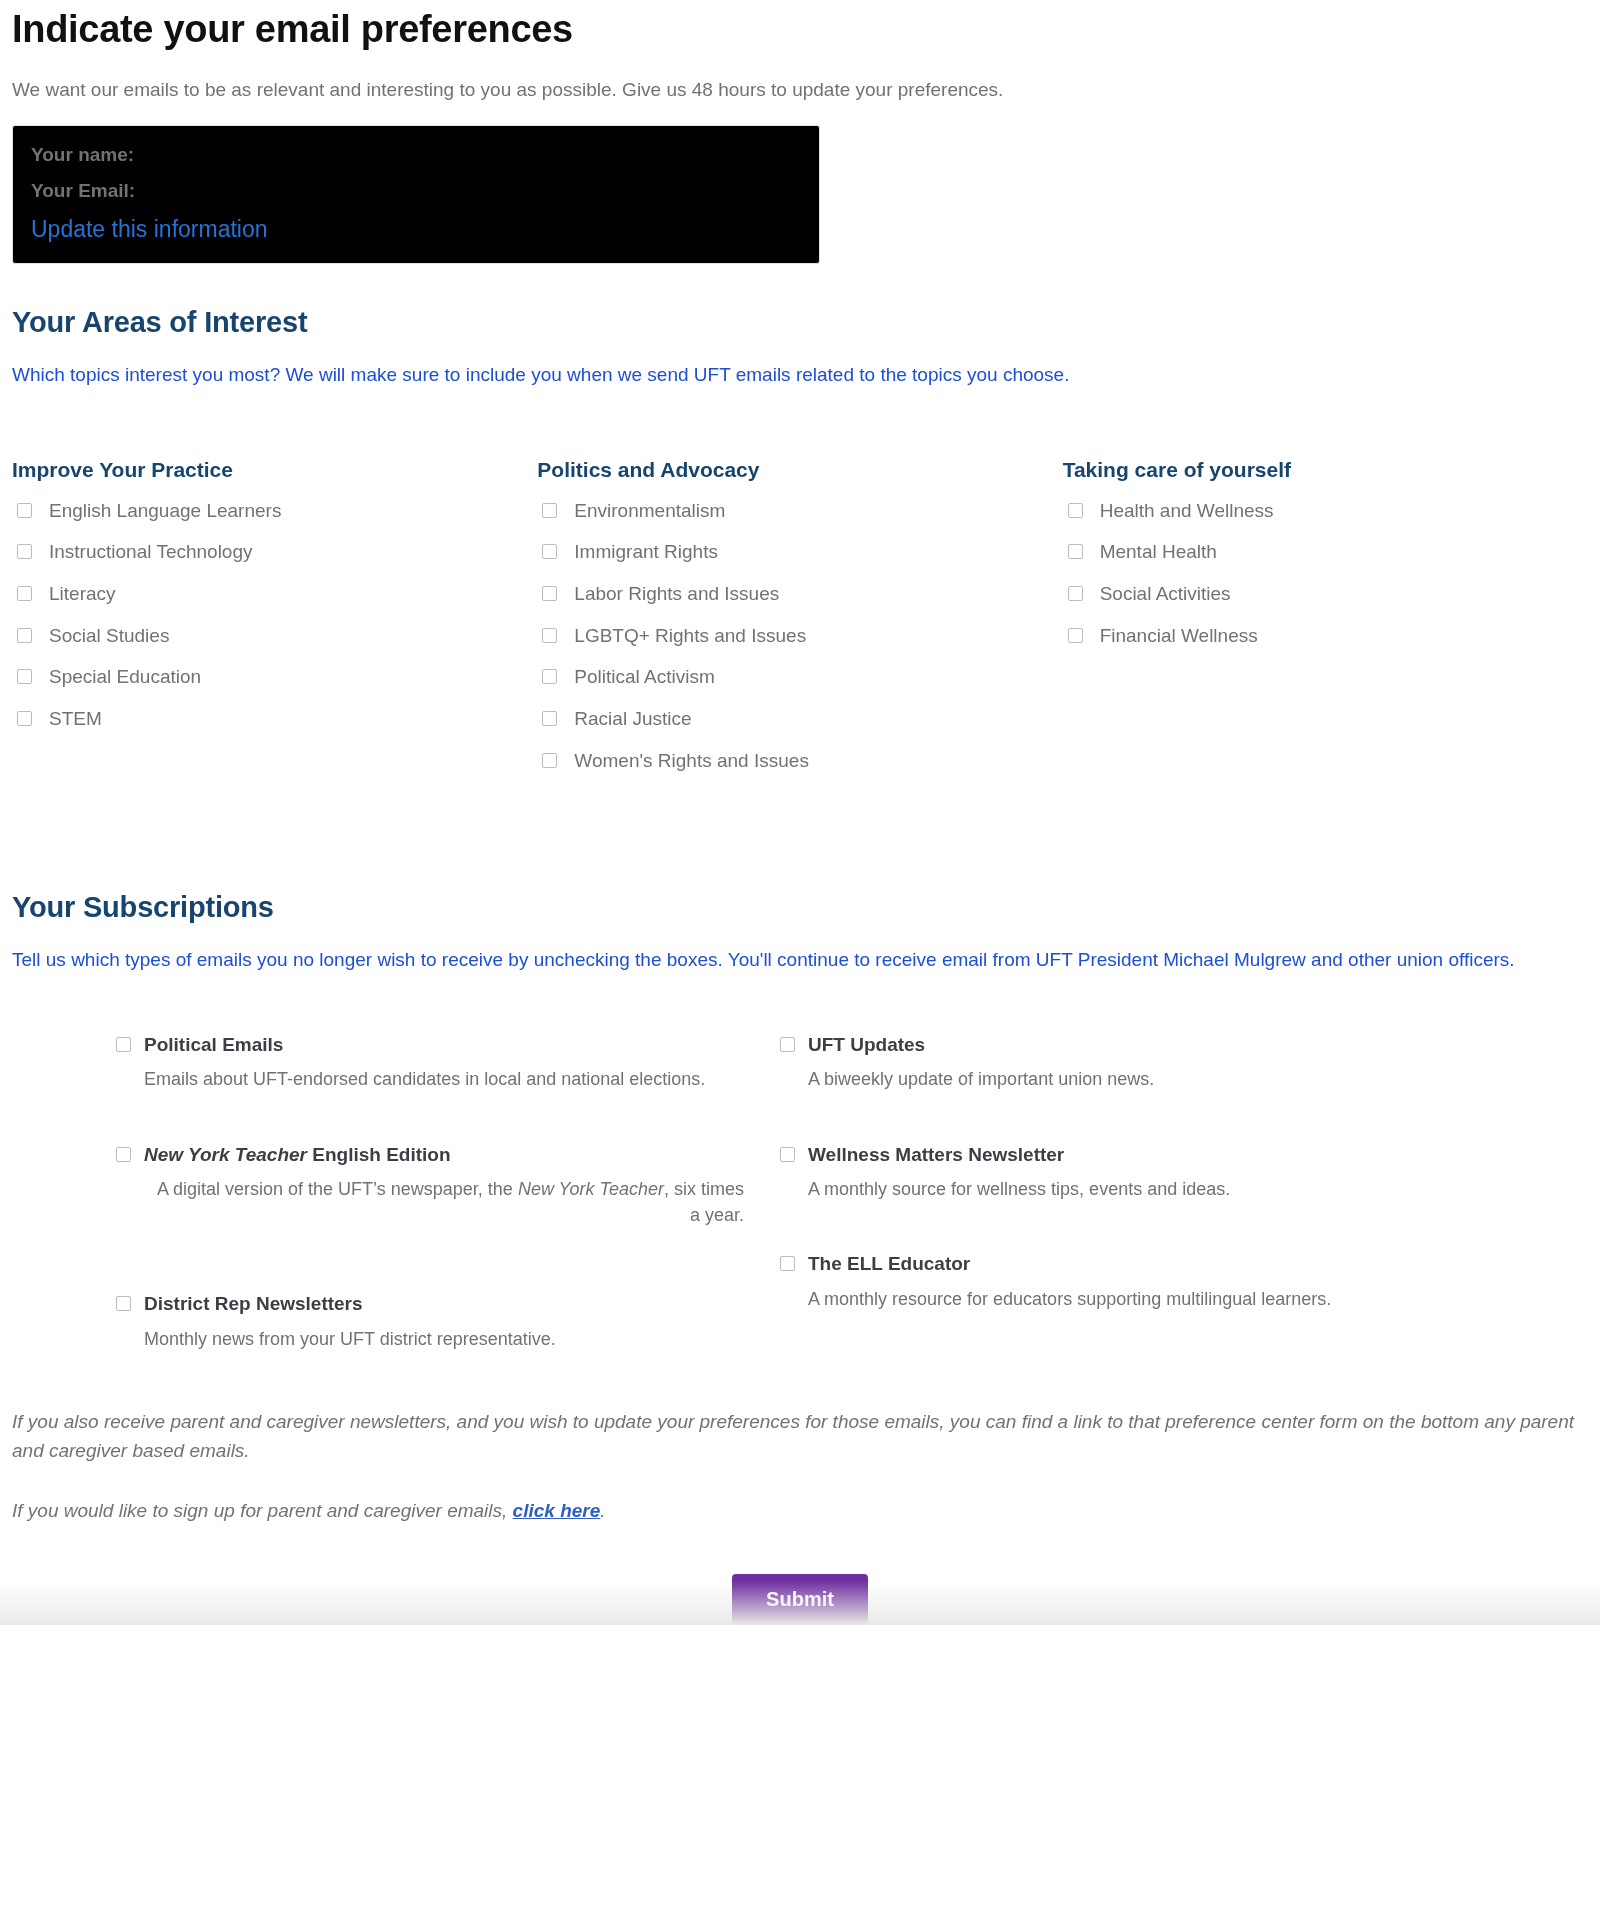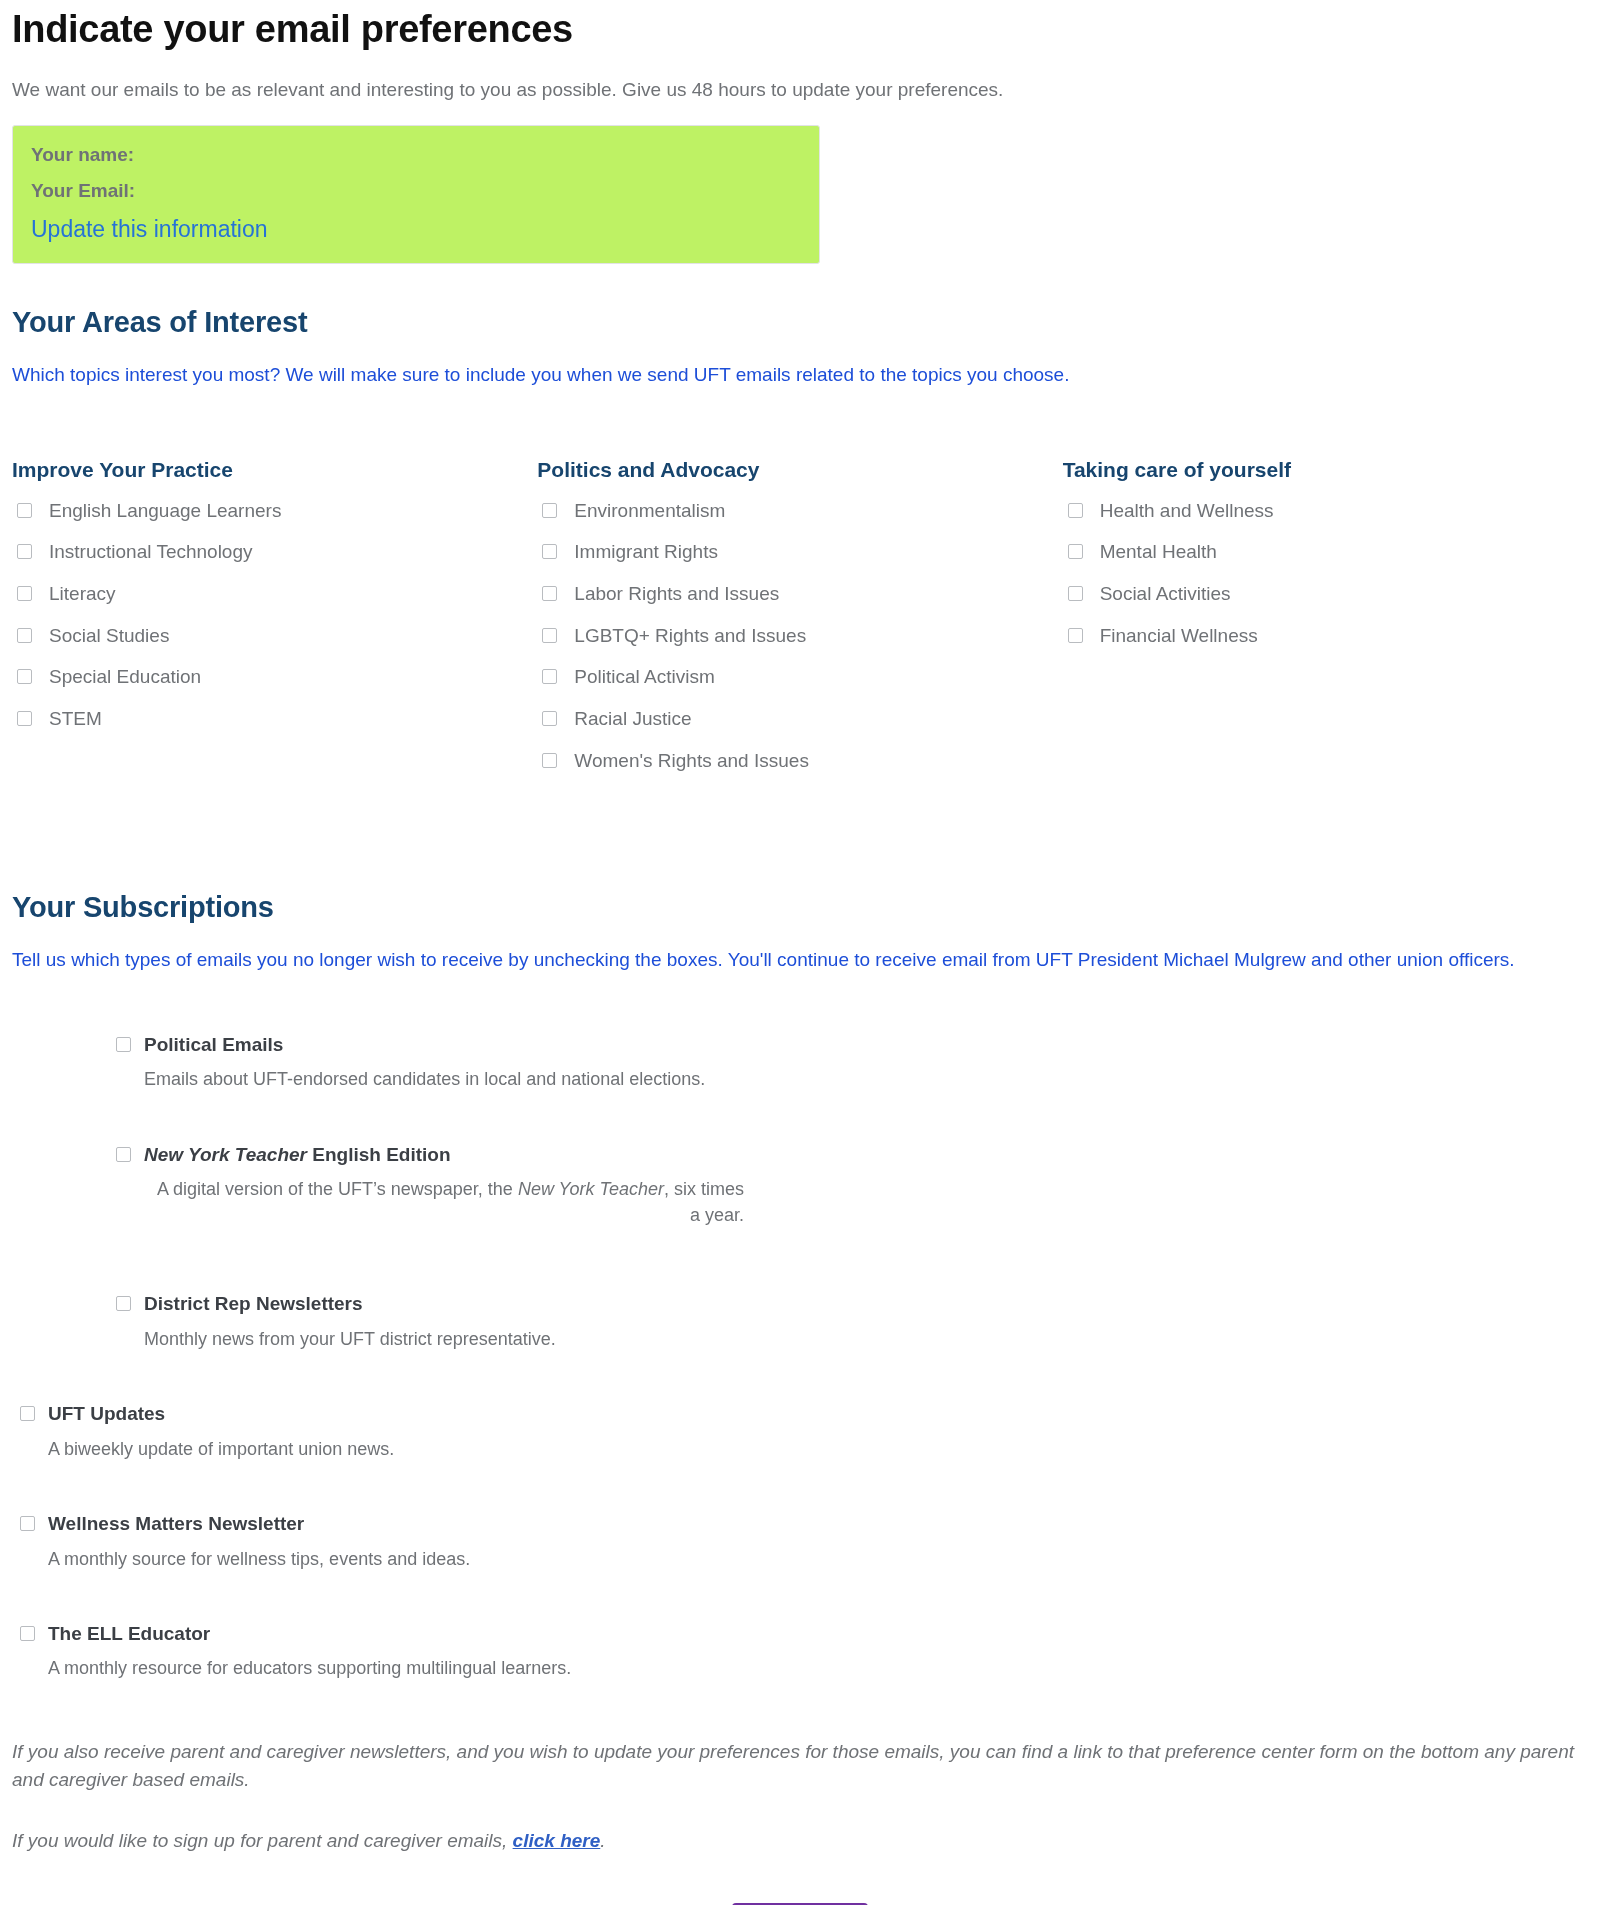--- a/index.html
+++ b/index.html
@@ -35,21 +35,21 @@
     font-size: 19px;
     color: #6f7276;
     margin: 24px 0 0 0;
     line-height: 1.45;
   }
   .info-box {
     margin-top: 22px;
     width: 808px;
     box-sizing: border-box;
     border: 1px solid #e2e3e5;
-    background: #bef264;
+    background: #000000;
     border-radius: 3px;
     padding: 18px 18px 20px 18px;
   }
   .info-row {
     font-size: 19px;
     font-weight: bold;
     color: #6f7276;
     margin: 0 0 14px 0;
   }
   .info-row .val {
@@ -108,21 +108,20 @@
   }
   .check-row .lbl {
     line-height: 1.35;
   }
   .subs-wrap {
     margin-top: 102px;
   }
   .subs-grid {
     display: flex;
     margin-top: 58px;
-    flex-direction: column;
   }
   .subs-col {
     width: 760px;
     box-sizing: border-box;
   }
   .subs-col.left {
     padding-left: 104px;
   }
   .subs-col.right {
     padding-left: 8px;

